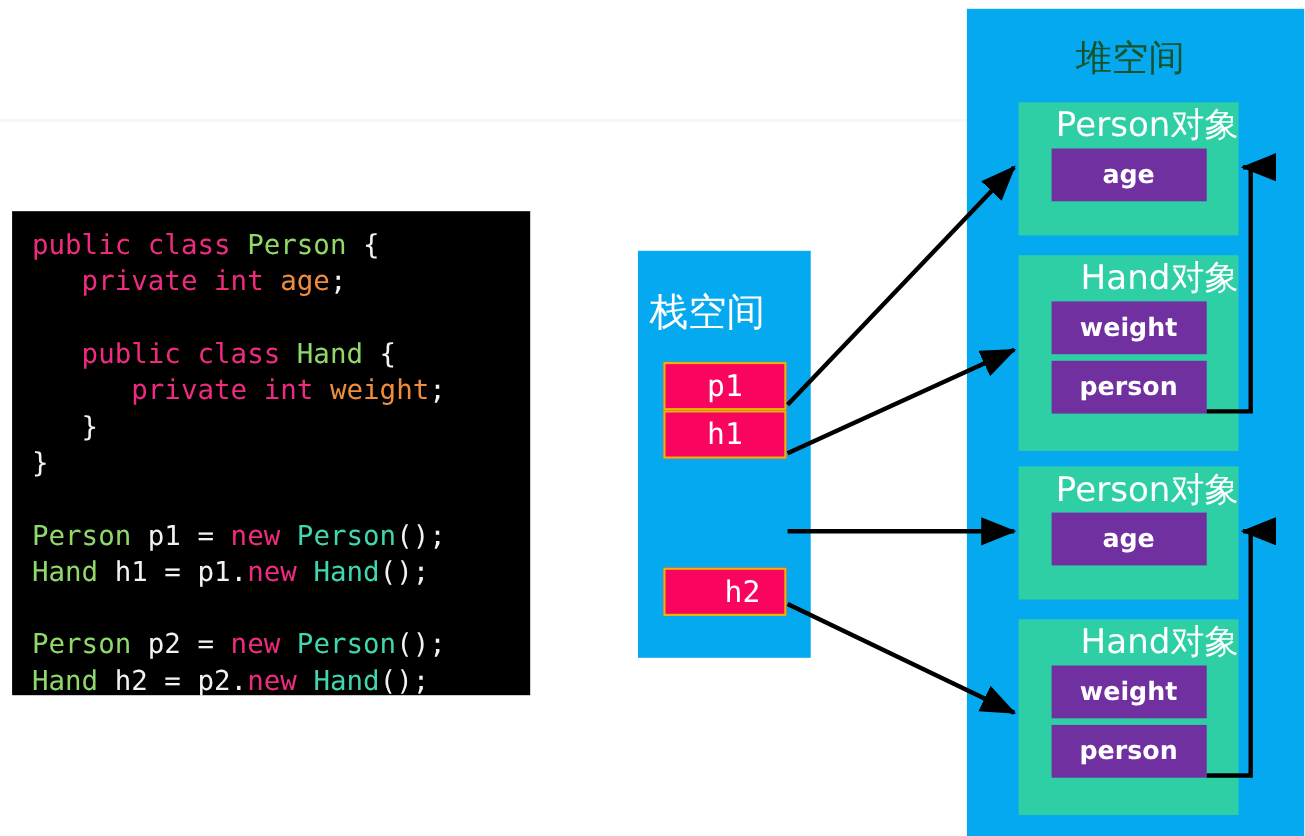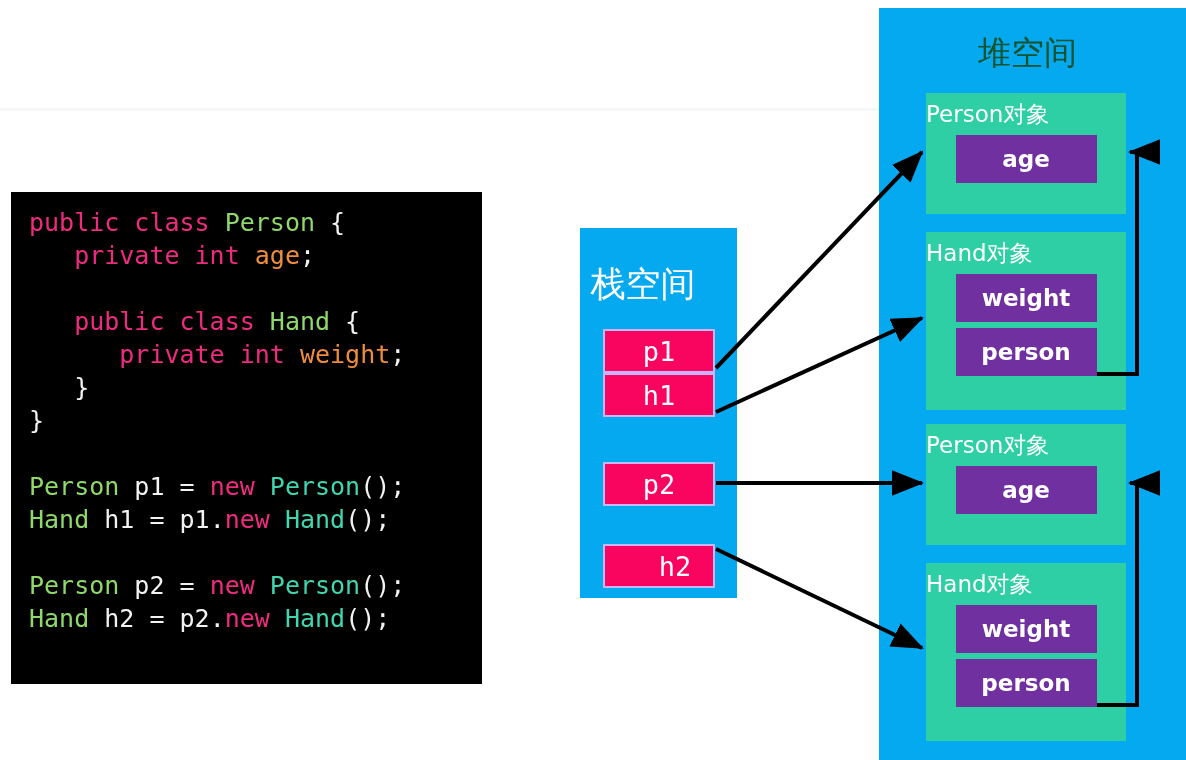--- a/index.html
+++ b/index.html
@@ -27,21 +27,21 @@
     height: 3px;
     background: #f6f7f8;
   }
 
   
   .code-block {
     position: absolute;
     left: 11px;
     top: 192px;
     width: 471px;
-    height: 492px;
+    height: 440px;
     background: #000000;
     font-family: "DejaVu Sans Mono", "Liberation Mono", monospace;
     font-size: 25px;
     line-height: 33px;
     white-space: pre;
     padding: 14px 0 0 18px;
     box-sizing: border-box;
     color: #ffffff;
   }
   .code-line { height: 33px; }
@@ -70,33 +70,33 @@
     font-size: 35px;
     line-height: 40px;
     font-family: "DejaVu Sans", sans-serif;
   }
   .stack-slot {
     position: absolute;
     left: 603px;
     width: 112px;
     height: 44px;
     background: #f90560;
-    border: 2px solid #c4b5fd;
+    border: 2px solid #eab308;
     box-sizing: border-box;
     color: #ffffff;
     font-family: "DejaVu Sans Mono", "Liberation Mono", monospace;
     font-size: 27px;
     display: flex;
     align-items: center;
     justify-content: center;
   }
   .slot-p1 { top: 329px; }
   .slot-h1 { top: 373px; }
   .slot-p2 { top: 462px; }
-  .slot-h2 { top: 544px; padding-left: 32px; }
+  .slot-h2 { top: 516px; padding-left: 32px; }
 
   
   .heap-box {
     position: absolute;
     left: 879px;
     top: 8px;
     width: 307px;
     height: 752px;
     background: #04a9ef;
   }
@@ -113,23 +113,23 @@
   }
   .obj {
     position: absolute;
     left: 926px;
     width: 200px;
     background: #2ecfa5;
     box-sizing: border-box;
   }
   .obj-title {
     color: #ffffff;
-    font-size: 23px;
+    font-size: 31px;
     line-height: 30px;
-    text-align: left;
+    text-align: right;
     padding-top: 6px;
     font-family: "DejaVu Sans", sans-serif;
   }
   .field {
     background: #7030a0;
     color: #ffffff;
     font-size: 23px;
     line-height: 30px;
     height: 48px;
     margin: 6px auto 0 auto;
@@ -162,21 +162,20 @@
 
   <div class="divider"></div>
 
   <div class="code-block" id="code-block"><div class="code-line"><span class="kw">public class </span><span class="typ">Person</span><span class="pln"> {</span></div><div class="code-line"><span class="kw">   private int </span><span class="fld">age</span><span class="pln">;</span></div><div class="code-line">&nbsp;</div><div class="code-line"><span class="kw">   public class </span><span class="typ">Hand</span><span class="pln"> {</span></div><div class="code-line"><span class="kw">      private int </span><span class="fld">weight</span><span class="pln">;</span></div><div class="code-line"><span class="pln">   }</span></div><div class="code-line"><span class="pln">}</span></div><div class="code-line">&nbsp;</div><div class="code-line"><span class="typ">Person</span><span class="pln"> p1 = </span><span class="kw">new </span><span class="ctor">Person</span><span class="pln">();</span></div><div class="code-line"><span class="typ">Hand</span><span class="pln"> h1 = p1.</span><span class="kw">new </span><span class="ctor">Hand</span><span class="pln">();</span></div><div class="code-line">&nbsp;</div><div class="code-line"><span class="typ">Person</span><span class="pln"> p2 = </span><span class="kw">new </span><span class="ctor">Person</span><span class="pln">();</span></div><div class="code-line"><span class="typ">Hand</span><span class="pln"> h2 = p2.</span><span class="kw">new </span><span class="ctor">Hand</span><span class="pln">();</span></div></div>
 
   <div class="stack-box"></div>
   <div class="stack-title">栈空间</div>
 
   <div class="stack-slot slot-p1">p1</div>
   <div class="stack-slot slot-h1">h1</div>
-  <div class="stack-slot slot-p2">p2</div>
   <div class="stack-slot slot-h2">h2</div>
 
   <div class="heap-box"></div>
   <div class="heap-title">堆空间</div>
 
   <div class="obj obj-person1">
     <div class="obj-title">Person对象</div>
     <div class="field">age</div>
   </div>
 

